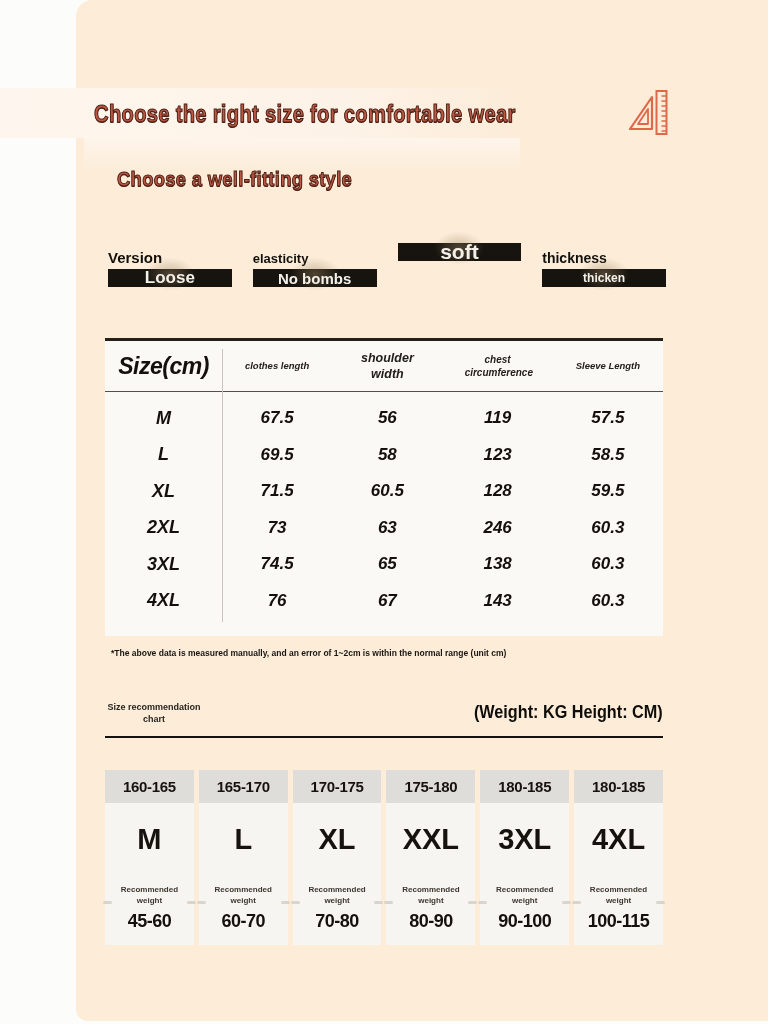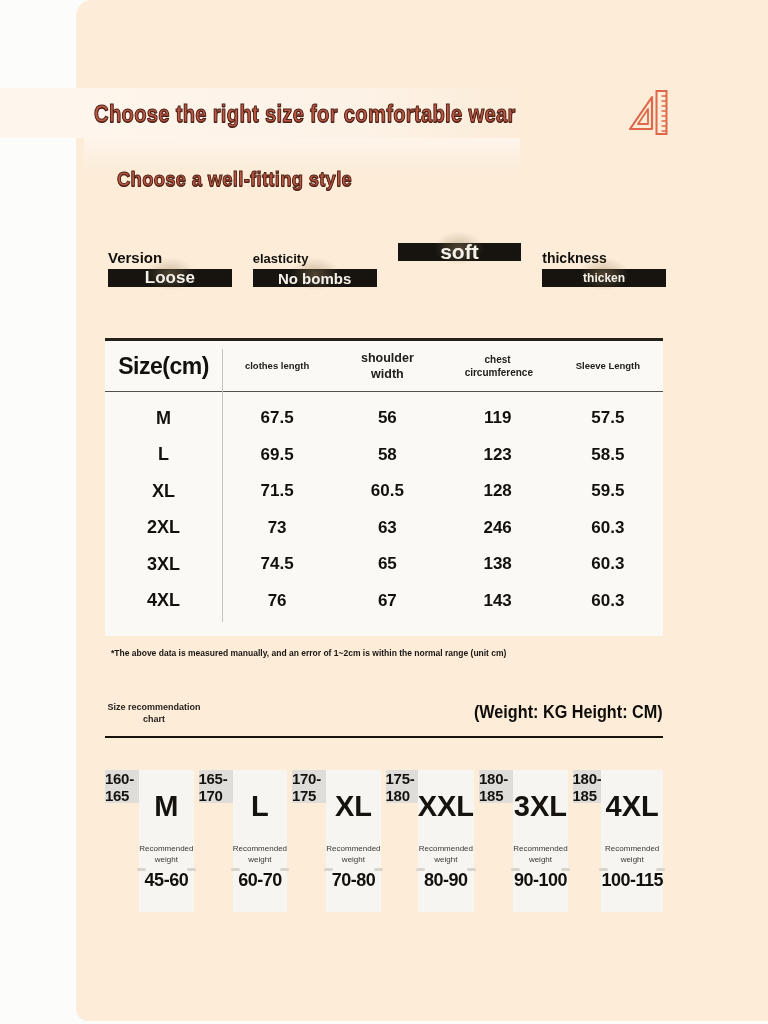--- a/index.html
+++ b/index.html
@@ -41,21 +41,21 @@
     width:54px; height:36px; pointer-events:none;
     background:radial-gradient(ellipse at center, rgba(150,126,92,0.45), rgba(150,126,92,0) 65%); }
   .attr-bar span { position:relative; z-index:1; }
   .attr-group:nth-of-type(1) .attr-bar { font-size:17px; }
   .attr-group:nth-of-type(2) .attr-bar { font-size:15px; }
   .attr-group:nth-of-type(3) .attr-bar { font-size:21px; }
   .attr-group:nth-of-type(4) .attr-bar { font-size:12px; }
 
   
   .size-card { position:absolute; left:105px; top:338px; width:558px; height:298px;
-    background:#fbf9f6; border-top:3px solid #26201a; }
+    background:#fbf9f6; border-top:3px solid #26201a;font-style:italic; }
   .thead { display:grid; grid-template-columns:117px repeat(4,1fr); height:51px;
     align-items:center; border-bottom:1px solid #56504a; }
   .corner-label { font-size:23px; font-weight:bold; color:#14110d; text-align:center; letter-spacing:-0.5px; }
   .col-head { text-align:center; font-weight:bold; color:#23201b; line-height:1.3; }
   .col-head span { display:inline-block; max-width:66px; }
   .thead > div:nth-of-type(2) { font-size:9.5px; }
   .thead > div:nth-of-type(3) { font-size:12.5px; }
   .thead > div:nth-of-type(4) { font-size:10px; }
   .thead > div:nth-of-type(5) { font-size:9.5px; }
   .tbody { padding-top:8px; }
@@ -69,30 +69,30 @@
 
   
   .rec-label { position:absolute; left:106px; top:701px; width:96px; text-align:center;
     font-size:9px; font-weight:bold; color:#2a2520; line-height:1.35; }
   .rec-units { position:absolute; right:105px; top:702px; font-size:18px; font-weight:bold;
     color:#0f0d0a; transform:scaleX(0.9); transform-origin:right center; white-space:nowrap; }
   .rec-rule { position:absolute; left:105px; top:736px; width:558px; height:2px; background:#15120e; }
 
   
   .cards { position:absolute; left:105px; top:770px; width:558px; display:flex; gap:5px; }
-  .card { flex:1; display:flex; flex-direction:row;border-radius:12px; }
+  .card { flex:1; display:flex; flex-direction:column;border-radius:12px; }
   .card-header { height:33px; background:#dfddd9; display:flex; align-items:center; justify-content:center;
     font-size:15px; font-weight:bold; color:#16130f; letter-spacing:-0.3px; }
   .card-body { height:142px; background:#f7f5f1; text-align:center; position:relative; }
   .card-body::before, .card-body::after { content:""; position:absolute; top:98px; width:9px; height:3px;
     background:#d9d4cc; border-radius:2px; }
   .card-body::before { left:-2px; }
   .card-body::after { right:-2px; }
   .card-size { margin-top:20px; font-size:29px; font-weight:bold; color:#16130f; }
-  .card-wlabel { margin-top:20px; font-size:8px; font-weight:normal; color:#3c3731; line-height:1.4; }
+  .card-wlabel { margin-top:28px; font-size:8px; font-weight:bold; color:#3c3731; line-height:1.4; }
   .card-wlabel span { display:inline-block; max-width:58px; }
   .card-weight { margin-top:5px; font-size:18px; font-weight:bold; color:#14110d; letter-spacing:-0.5px; white-space:nowrap; }
 </style>
 </head>
 <body>
 
 <div class="page">
   <div class="peach-panel"></div>
   <div class="title-band"></div>
   <div class="subtitle-band"></div>

